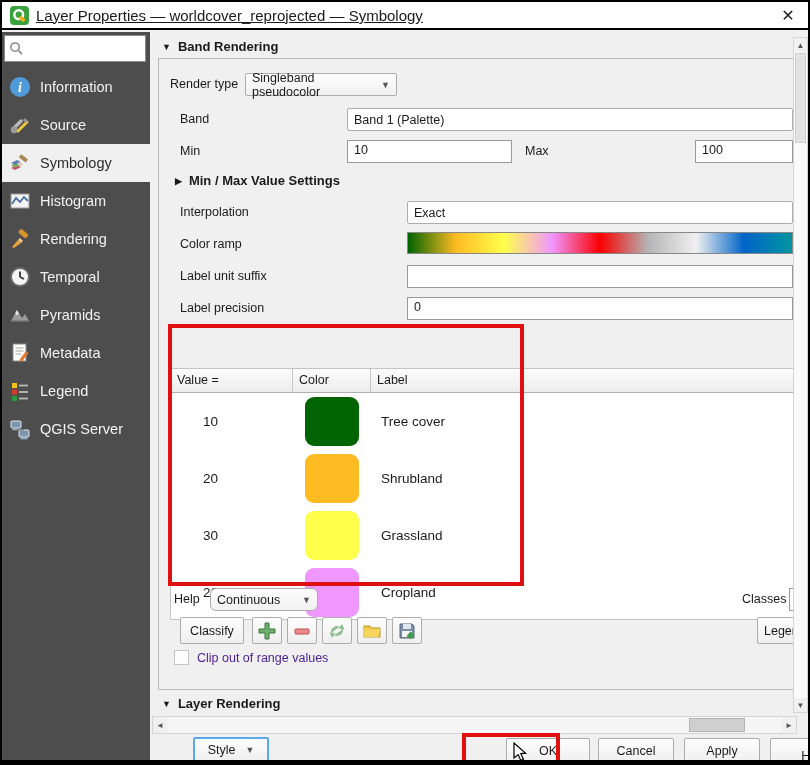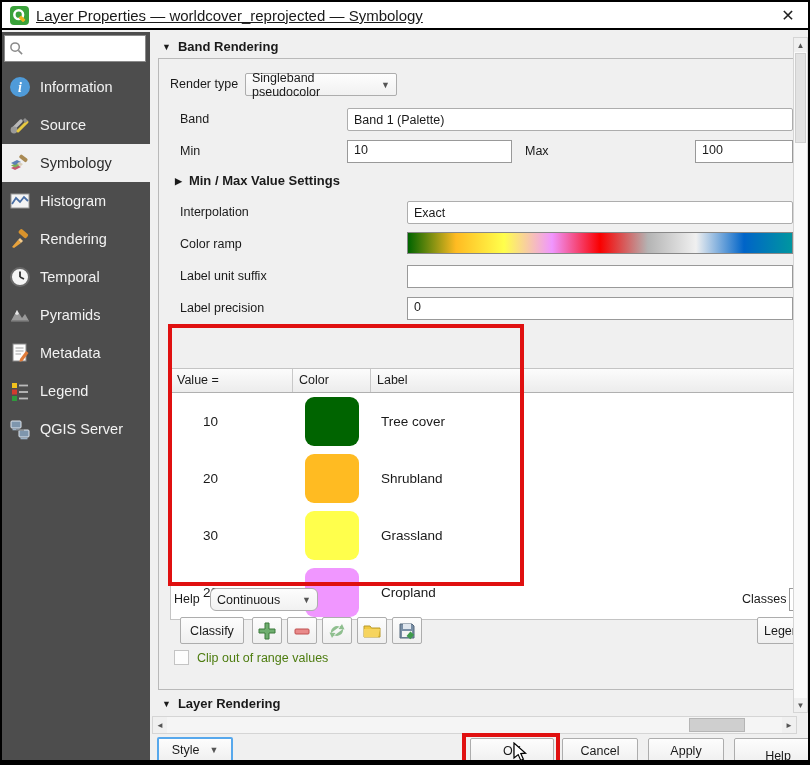--- a/index.html
+++ b/index.html
@@ -65,35 +65,35 @@
   .th.c-label { flex:1; border-right:none; }
   .trow { display:flex; height:57px; align-items:center; font-size:13.5px; }
   .td-value { width:122px; padding-left:32px; }
   .td-color { width:78px; display:flex; justify-content:center; }
   .swatch { width:54px; height:49px; border-radius:9px; }
   .td-label { flex:1; padding-left:10px; }
   .hl-box { position:absolute; border:4px solid #e01010; pointer-events:none; }
   
   .icon-btn { position:absolute; width:30px; height:28px; }
   .icon-btn svg { width:20px; height:20px; }
-  .checkrow { position:absolute; left:24px; top:618px; display:flex; align-items:center; gap:8px; color:#4d7c0f; font-size:12.5px; }
+  .checkrow { position:absolute; left:24px; top:618px; display:flex; align-items:center; gap:8px; color:#4c1d95; font-size:12.5px; }
   .checkbox { width:15px; height:15px; background:#fdfdfd; border:1px solid #c4c4c4; }
   
   .vscroll { position:absolute; left:643px; top:5px; width:15px; height:676px; background:#fafafa; border:1px solid #d5d5d5; }
   .vscroll .sb-btn, .hscroll .sb-btn { position:absolute; background:#f0f0f0; display:flex; align-items:center; justify-content:center; font-size:8px; color:#555; }
   .vscroll .up { left:0; top:0; width:13px; height:14px; }
   .vscroll .down { left:0; bottom:0; width:13px; height:14px; }
   .vthumb { position:absolute; left:1px; top:15px; width:11px; height:90px; background:#e2e2e2; border:1px solid #cfcfcf; }
   .hscroll { position:absolute; left:2px; top:684px; width:645px; height:18px; background:#f5f5f5; border:1px solid #d5d5d5; }
   .hscroll .left { left:0; top:0; width:14px; height:16px; }
   .hscroll .right { right:0; top:0; width:14px; height:16px; }
   .hthumb { position:absolute; left:536px; top:1px; width:56px; height:14px; background:#cfcfcf; border:1px solid #b5b5b5; }
   
   .footer { position:absolute; left:0; top:733px; width:806px; height:28px; }
-  .footer .btn { position:absolute; height:26px; }
+  .footer .btn { position:absolute; height:26px;margin-left:36px; }
   .style-btn { left:155px; top:2px; width:76px; border:2px solid #57a8ec; gap:10px; }
   .ok-btn { left:468px; top:3px; width:84px; }
   .cancel-btn { left:560px; top:3px; width:76px; }
   .apply-btn { left:646px; top:3px; width:76px; }
   .help-btn { left:732px; top:3px; width:88px;align-items:flex-end; }
   .bottom-strip { position:absolute; left:0; top:758px; width:806px; height:4px; background:#000; }
   .cursor-svg { position:absolute; left:510px; top:740px; width:16px; height:22px; pointer-events:none; z-index:50; }
   .sliver { position:absolute; background:#fff; border:1px solid #999; }
 </style>
 </head>

